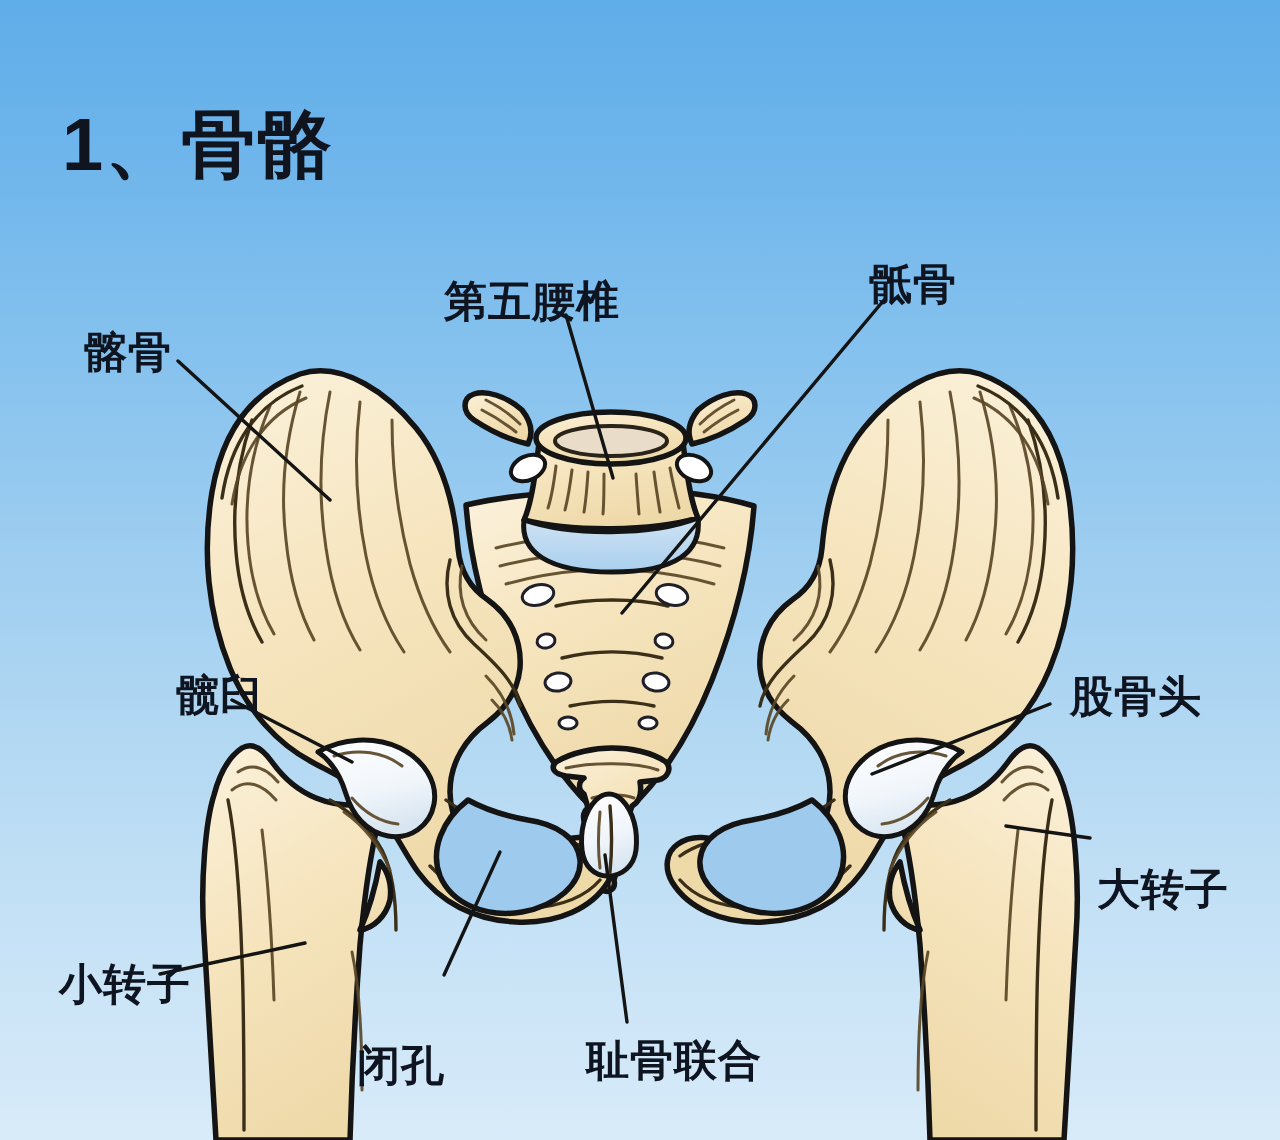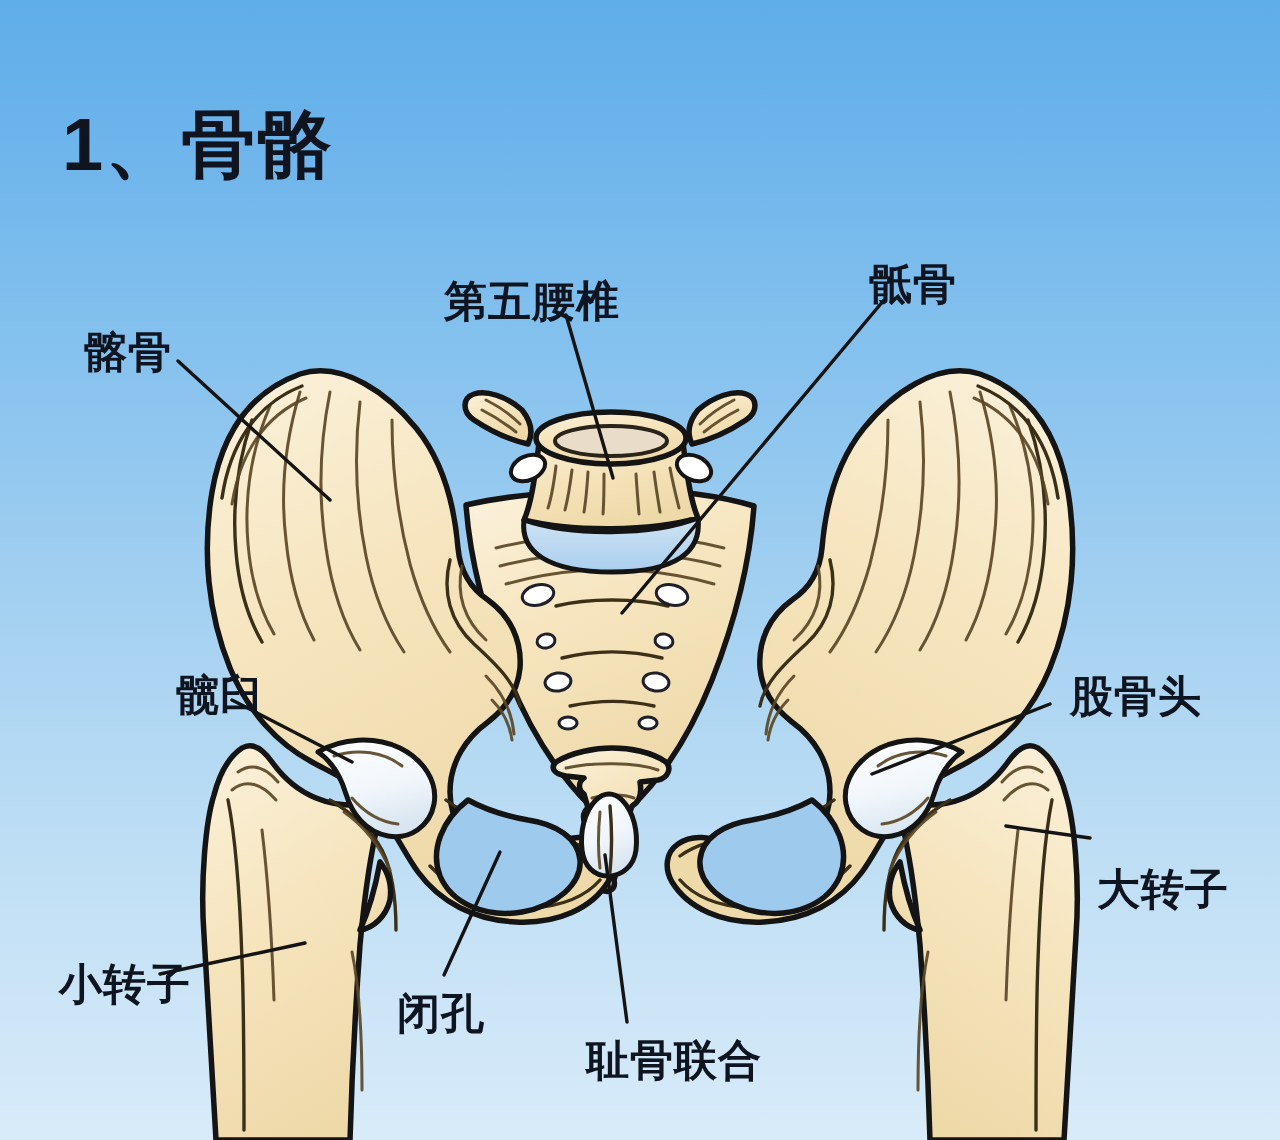--- a/index.html
+++ b/index.html
@@ -343,16 +343,16 @@
 
   <div id="title">1、骨骼</div>
 
   <div class="label" style="left:84px;  top:331px;text-align:center;">髂骨</div>
   <div class="label" style="left:444px; top:280px;">第五腰椎</div>
   <div class="label" style="left:869px; top:263px;font-family:Liberation Serif, serif;">骶骨</div>
   <div class="label" style="left:128px; top:674px;margin-left:48px;">髋臼</div>
   <div class="label" style="left:1058px;top:675px;margin-left:12px;">股骨头</div>
   <div class="label" style="left:1097px;top:868px;text-align:right;">大转子</div>
   <div class="label" style="left:38px;  top:963px;margin-left:21px;">小转子</div>
-  <div class="label" style="left:357px; top:992px;margin-left:40px;">闭孔</div>
+  <div class="label" style="left:357px; top:1044px;">闭孔</div>
   <div class="label" style="left:586px; top:1039px;">耻骨联合</div>
 
 </div>
 
 </body></html>

